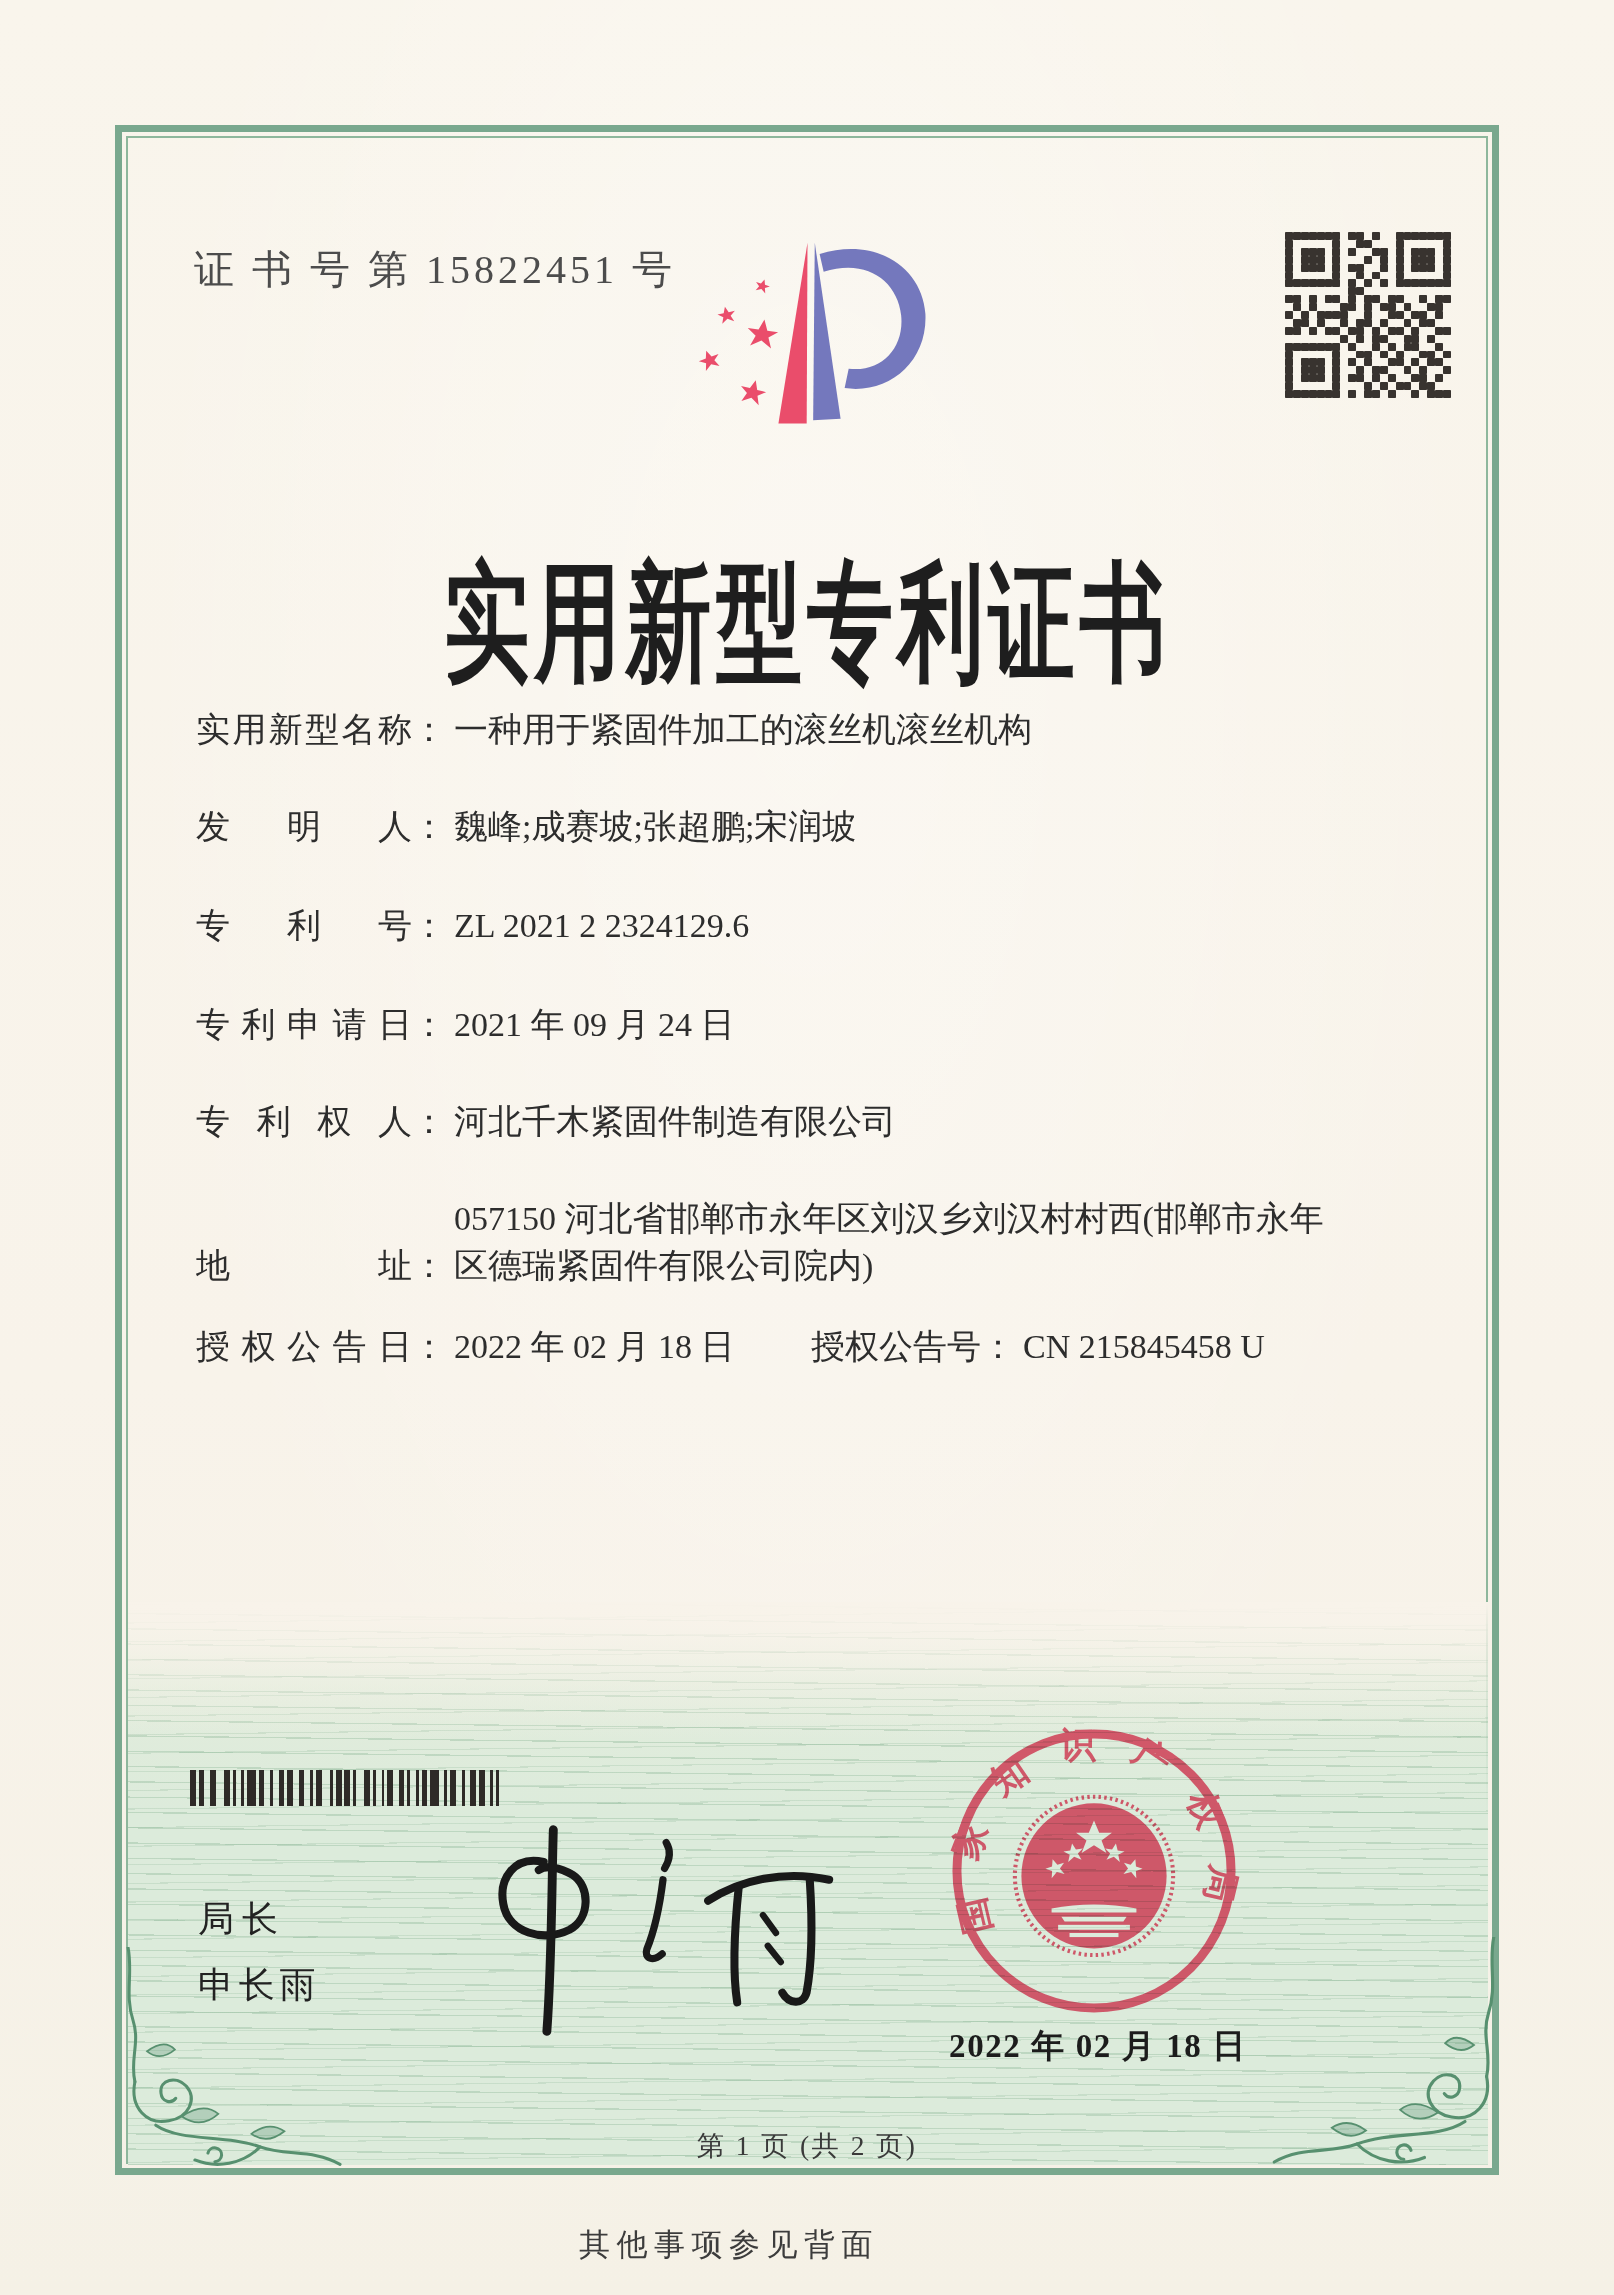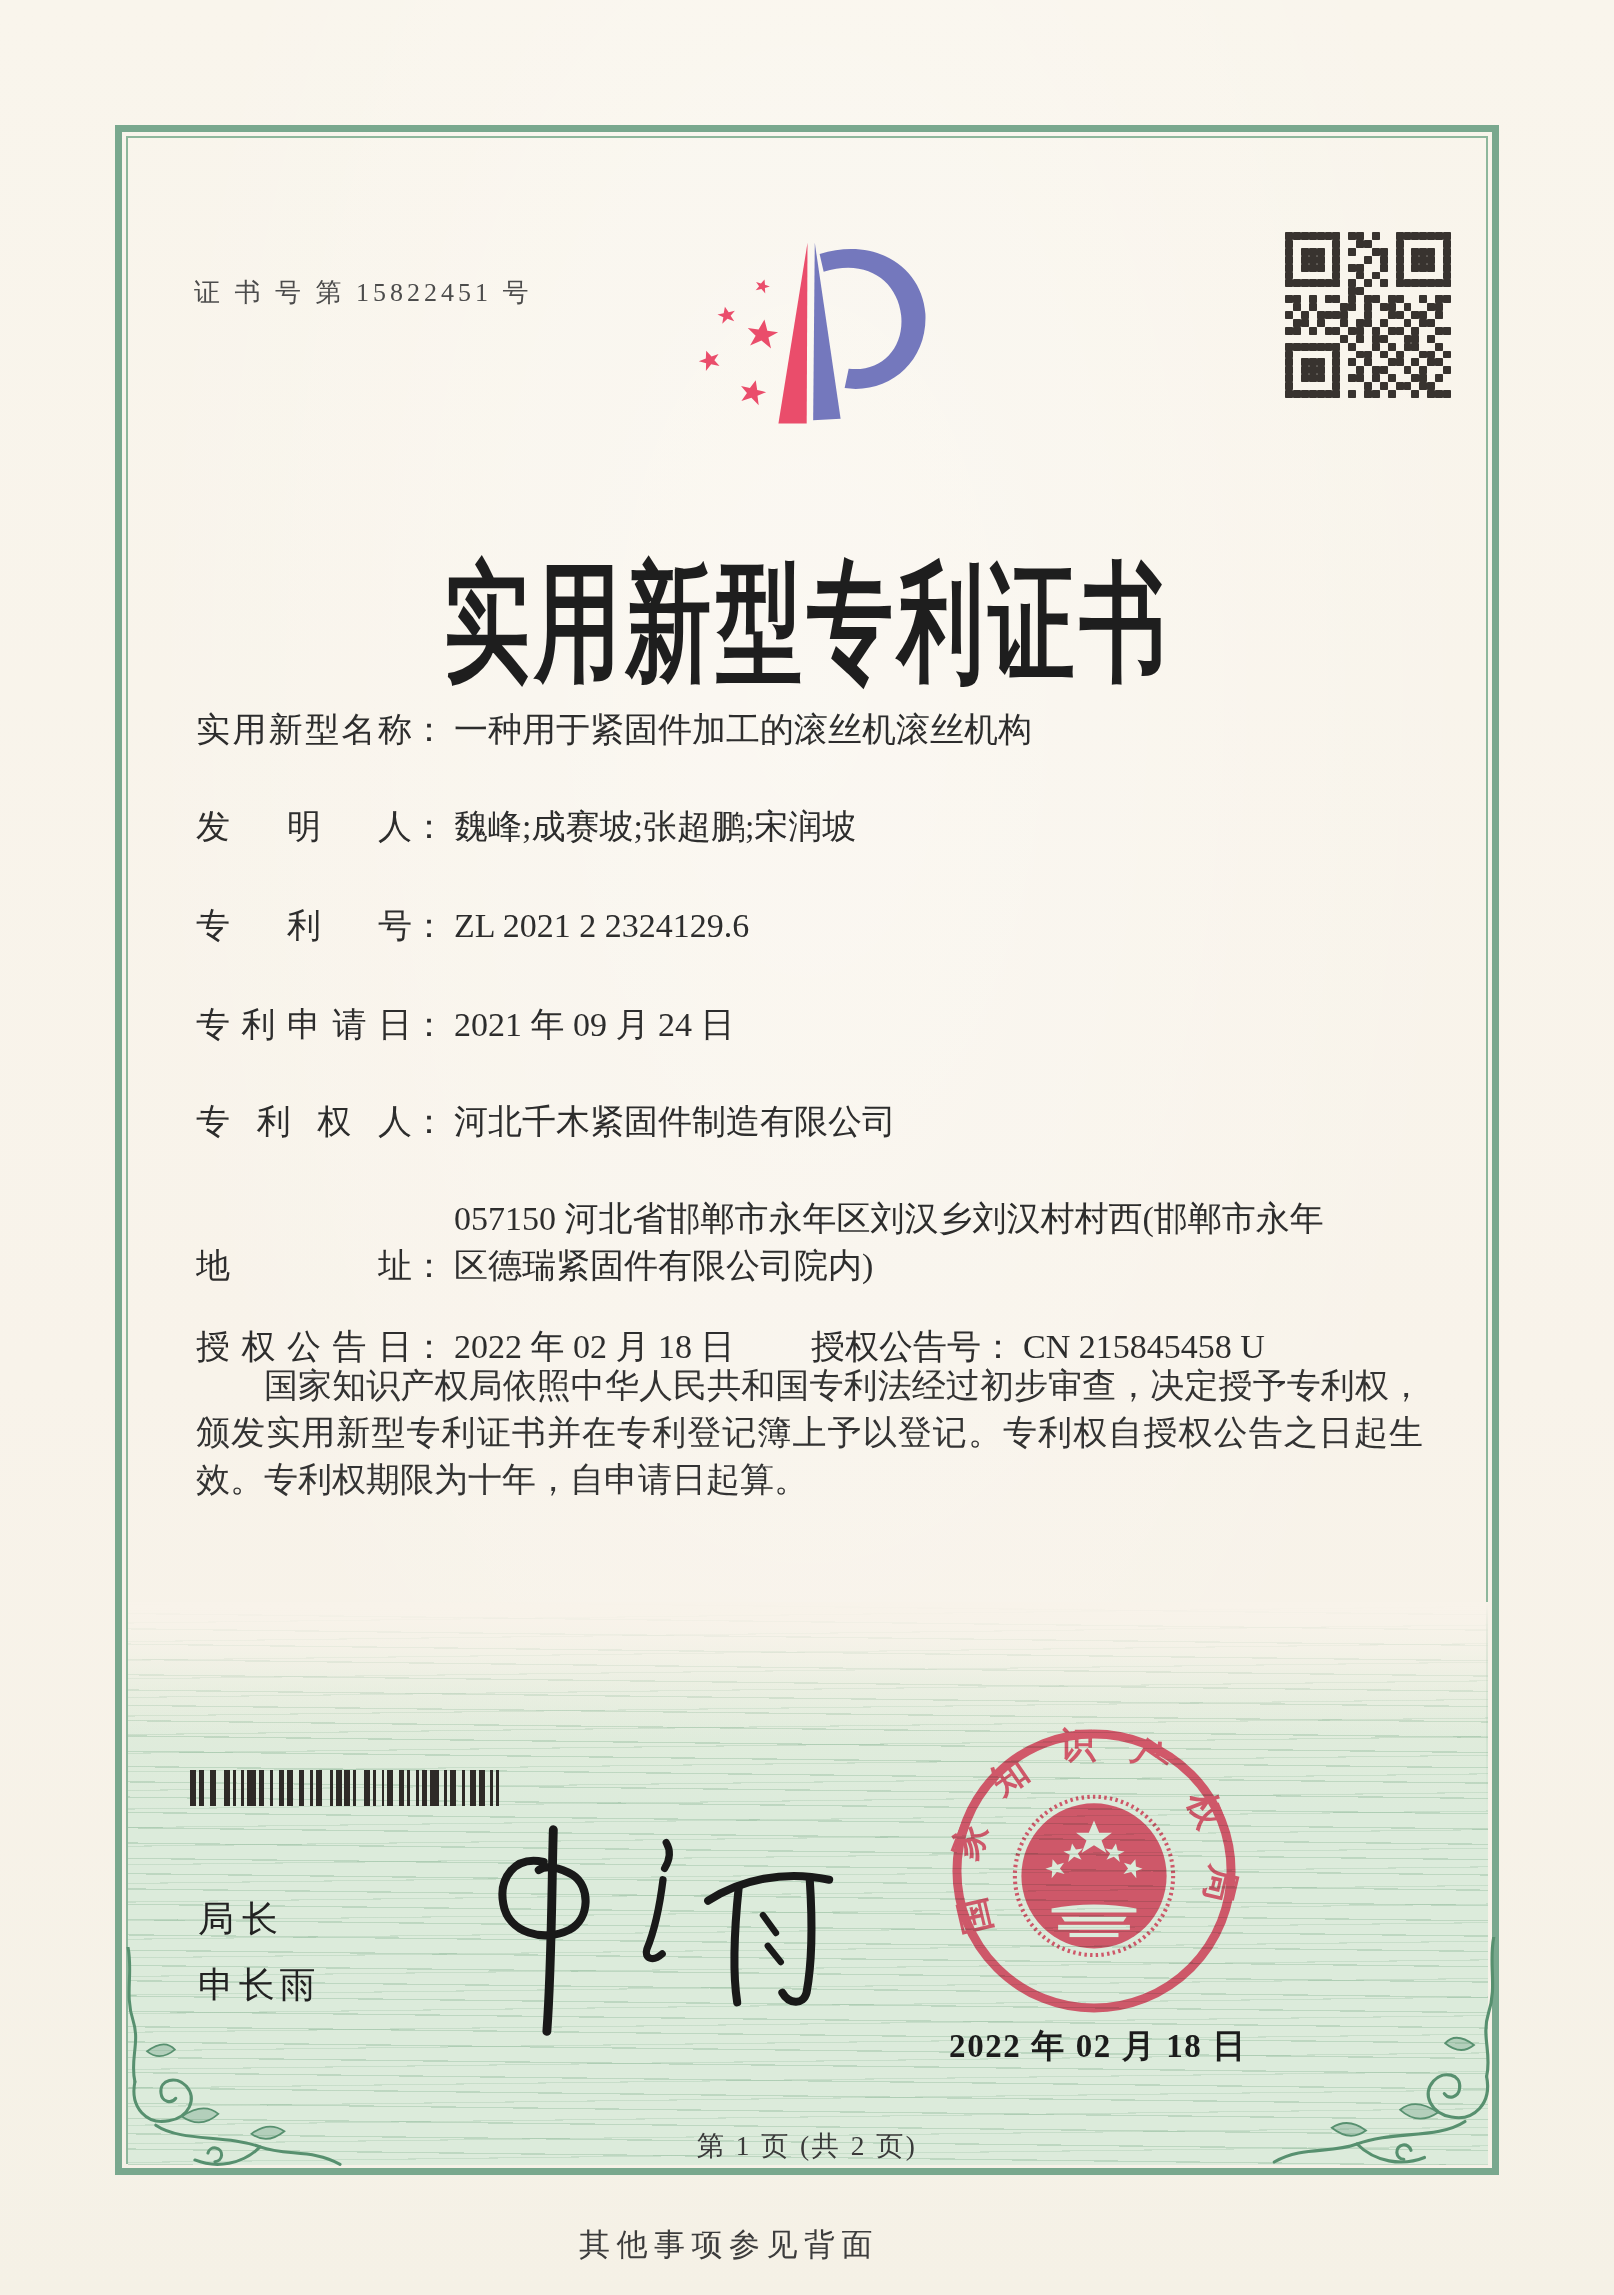--- a/index.html
+++ b/index.html
@@ -17,21 +17,21 @@
   
   .texture{position:absolute;left:128px;top:1602px;width:1360px;height:563px;z-index:0;
     background:
       repeating-linear-gradient(0.7deg, rgba(118,168,132,.30) 0 1.3px, rgba(118,168,132,0) 1.3px 15.3px),
       repeating-linear-gradient(-0.7deg, rgba(118,168,132,.20) 0 1.1px, rgba(118,168,132,0) 1.1px 18.6px),
       linear-gradient(180deg, rgba(219,234,216,0) 0%, rgba(219,234,216,.75) 14%, #dcebdb 38%);
   }
   .texture-fade{position:absolute;left:0;top:0;width:100%;height:137px;
     background:linear-gradient(180deg,#f8f3ea 0%, rgba(248,243,234,0) 100%);}
   
-  .cert-no{position:absolute;left:194px;top:275px;font-size:26px;letter-spacing:4px;color:#4c4c4c;z-index:2;}
+  .cert-no{position:absolute;left:194px;top:242px;font-size:40px;letter-spacing:4px;color:#4c4c4c;z-index:2;}
   .logo{position:absolute;left:688px;top:220px;width:260px;height:236px;z-index:2;}
   .qr{position:absolute;left:1285px;top:232px;width:166px;height:166px;z-index:2;
       display:grid;grid-template-columns:repeat(21,1fr);grid-template-rows:repeat(21,1fr);}
   .qm{background:transparent;} .qm.d{background:#38332f;border-radius:0.8px;}
   .title{position:absolute;left:115px;top:536px;width:1384px;text-align:center;
     font-size:86px;font-weight:600;letter-spacing:4.8px;color:#1e1e1e;
     transform:scaleY(1.5);transform-origin:50% 0;z-index:2;white-space:nowrap;}
   
   .f-row{position:absolute;left:196px;display:flex;align-items:flex-end;z-index:2;
     font-size:34px;color:#2d2d2d;line-height:47px;}
@@ -620,21 +620,20 @@
       <span class="f-value">2022 年 02 月 18 日</span>
     </span>
     <span class="pair">
       <span class="f-label nojust">授权公告号</span>
       <span class="f-colon">：</span>
       <span class="f-value">CN 215845458 U</span>
     </span>
   </div>
 
   <div class="paras">
-    <p>国家知识产权局依照中华人民共和国专利法经过初步审查，决定授予专利权，颁发实用新型专利证书并在专利登记簿上予以登记。专利权自授权公告之日起生效。专利权期限为十年，自申请日起算。</p>
   </div>
 
   <div class="barcode">
       <div class="bm d"></div>
       <div class="bm d"></div>
       <div class="bm"></div>
       <div class="bm d"></div>
       <div class="bm d"></div>
       <div class="bm"></div>
       <div class="bm"></div>

